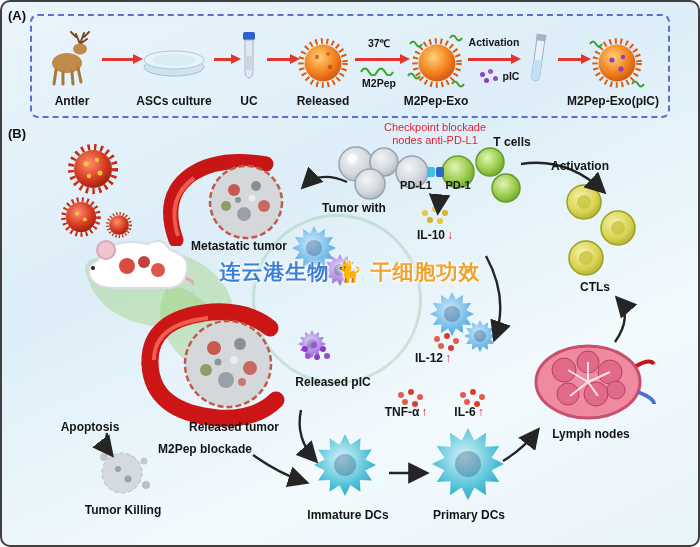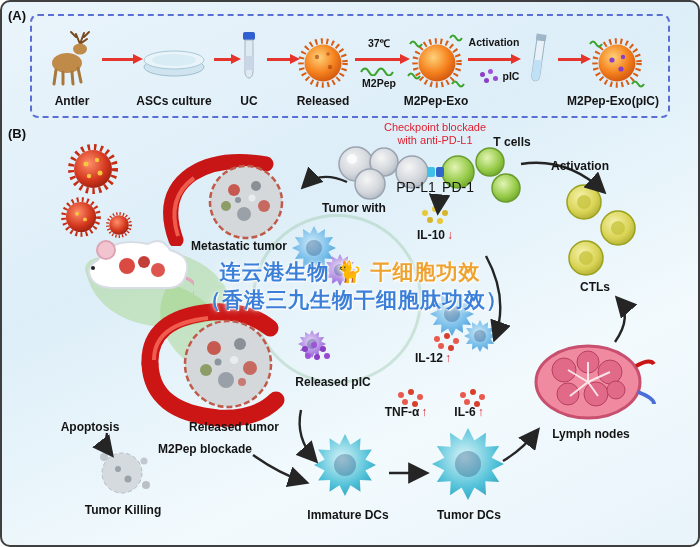--- a/index.html
+++ b/index.html
@@ -3,21 +3,21 @@
 <meta charset="utf-8">
 <style>
   *{margin:0;padding:0;box-sizing:border-box}
   html,body{background:#ffffff}
   body{display:flex;justify-content:center;align-items:flex-start;font-family:"Liberation Sans",sans-serif}
   .canvas{position:relative;width:700px;height:547px;border:2px solid #3f3f3f;border-radius:10px;overflow:hidden;
           background:linear-gradient(155deg,#eaf4fb 0%,#ddeef8 38%,#f2fafd 72%,#e8f3fa 100%)}
   .abs{position:absolute;z-index:2}
   .plabel{position:absolute;font-size:13px;font-weight:700;color:#111;z-index:7}
   .lbl{position:absolute;transform:translateX(-50%);font-size:12px;font-weight:600;color:#141414;white-space:nowrap;z-index:6}
-  .lbl.sm{font-size:14px;font-weight:400}
+  .lbl.sm{font-size:11px;font-weight:700}
   .lbl.red{color:#e01e2e;font-size:11px;font-weight:400}
   .lbl.tiny{font-size:10.5px}
   .dir{color:#e01e2e;font-weight:700;margin-left:2px}
   
   .pa-box{position:absolute;left:28px;top:12px;width:640px;height:104px;border:2px dashed #5a6fd6;border-radius:8px;z-index:1}
   
   .rarrow{position:absolute;height:3px;background:#e5342b;z-index:4}
   .rarrow::after{content:"";position:absolute;right:-9px;top:-4px;width:0;height:0;
                  border-left:10px solid #e5342b;border-top:5.5px solid transparent;border-bottom:5.5px solid transparent}
   
@@ -295,48 +295,47 @@
       <circle cx="52" cy="16" r="3.5" fill="#c2c8ce"></circle>
     <circle cx="54" cy="40" r="4" fill="#bac0c6"></circle>
       <circle cx="26" cy="24" r="3" fill="#9aa2aa"></circle>
     <circle cx="36" cy="34" r="3.5" fill="#9aa2aa"></circle>
   </svg>
 
   <div class="spiky dc" style="left:312px;top:432px;width:62px;height:62px"></div>
   <div class="spiky dc" style="left:430px;top:426px;width:72px;height:72px"></div>
 
   <span class="lbl red" style="left:433px;top:119px">Checkpoint blockade</span>
-  <span class="lbl red" style="left:433px;top:132px">with anti-PD-L1</span>
+  <span class="lbl red" style="left:433px;top:132px">nodes anti-PD-L1</span>
   <span class="lbl" style="left:510px;top:133px">T cells</span>
   <span class="lbl sm" style="left:414px;top:177px">PD-L1</span>
   <span class="lbl sm" style="left:456px;top:177px">PD-1</span>
   <span class="lbl" style="left:578px;top:157px">Activation</span>
   <span class="lbl" style="left:352px;top:199px">Tumor with</span>
   <span class="lbl" style="left:237px;top:237px">Metastatic tumor</span>
   <span class="lbl" style="left:593px;top:278px">CTLs</span>
   <span class="lbl" style="left:331px;top:373px">Released pIC</span>
   <span class="lbl" style="left:589px;top:425px">Lymph nodes</span>
   <span class="lbl" style="left:232px;top:418px">Released tumor</span>
   <span class="lbl" style="left:203px;top:440px">M2Pep blockade</span>
   <span class="lbl" style="left:88px;top:418px">Apoptosis</span>
   <span class="lbl" style="left:121px;top:501px">Tumor Killing</span>
   <span class="lbl" style="left:346px;top:506px">Immature DCs</span>
-  <span class="lbl" style="left:467px;top:506px">Tumor DCs</span>
+  <span class="lbl" style="left:467px;top:506px">Primary DCs</span>
 
   <div class="lbl" style="left:433px;top:226px">
     <span>IL-10</span><span class="dir">↓</span>
   </div>
   <div class="lbl" style="left:431px;top:349px">
     <span>IL-12</span><span class="dir">↑</span>
   </div>
   <div class="lbl" style="left:404px;top:403px">
     <span>TNF-α</span><span class="dir">↑</span>
   </div>
   <div class="lbl" style="left:467px;top:403px">
     <span>IL-6</span><span class="dir">↑</span>
   </div>
 
   <div class="wm" style="left:348px;top:256px">
     <span class="wm-blue">连云港生物 </span><span class="wm-orange">🐈</span><span class="wm-orange"> 干细胞功效</span>
   </div>
-  <div class="wm wm-blue" style="left:352px;top:284px">（香港三九生物干细胞肽功效）</div>
 
 </div>
 
 </body></html>

